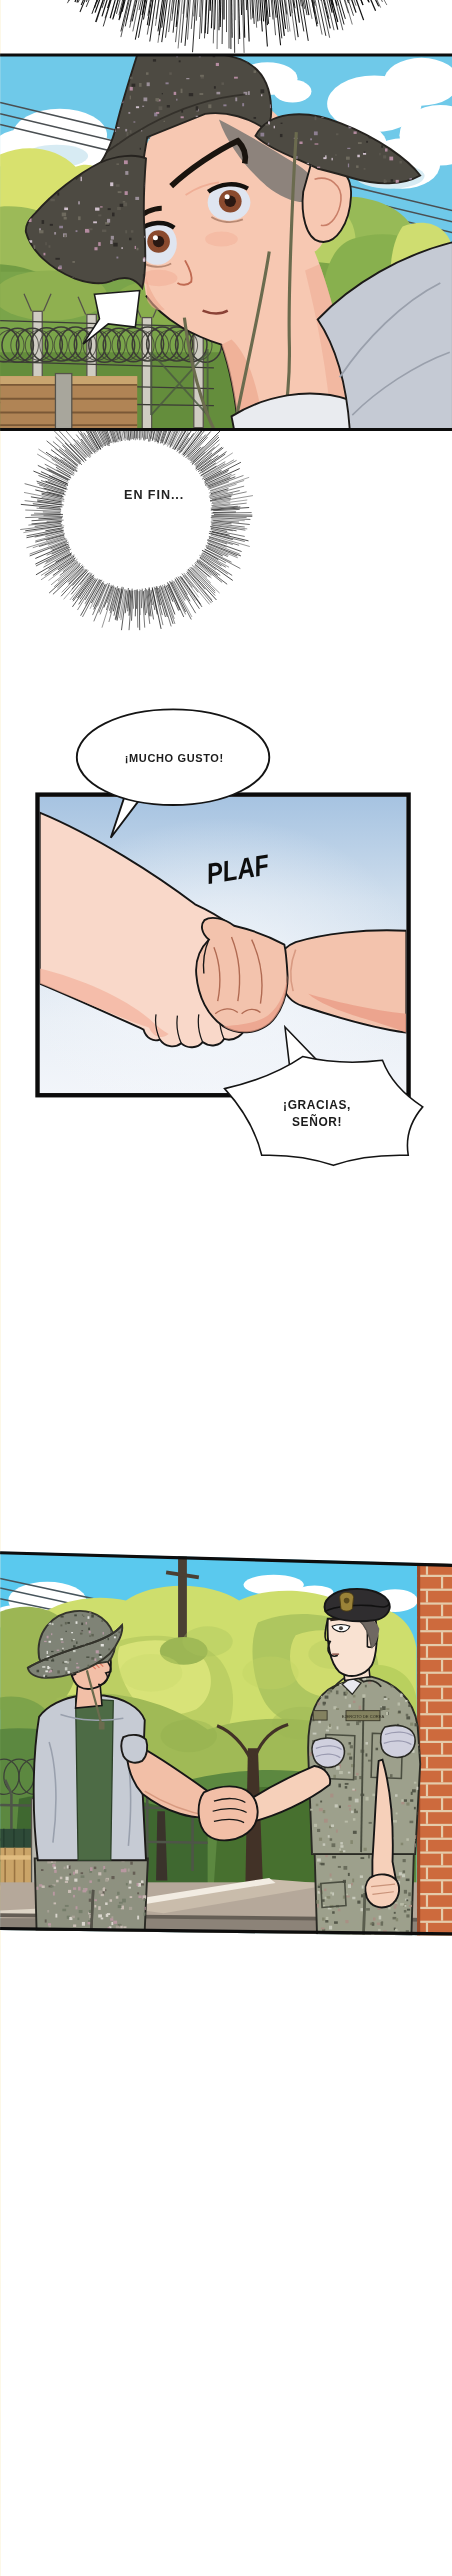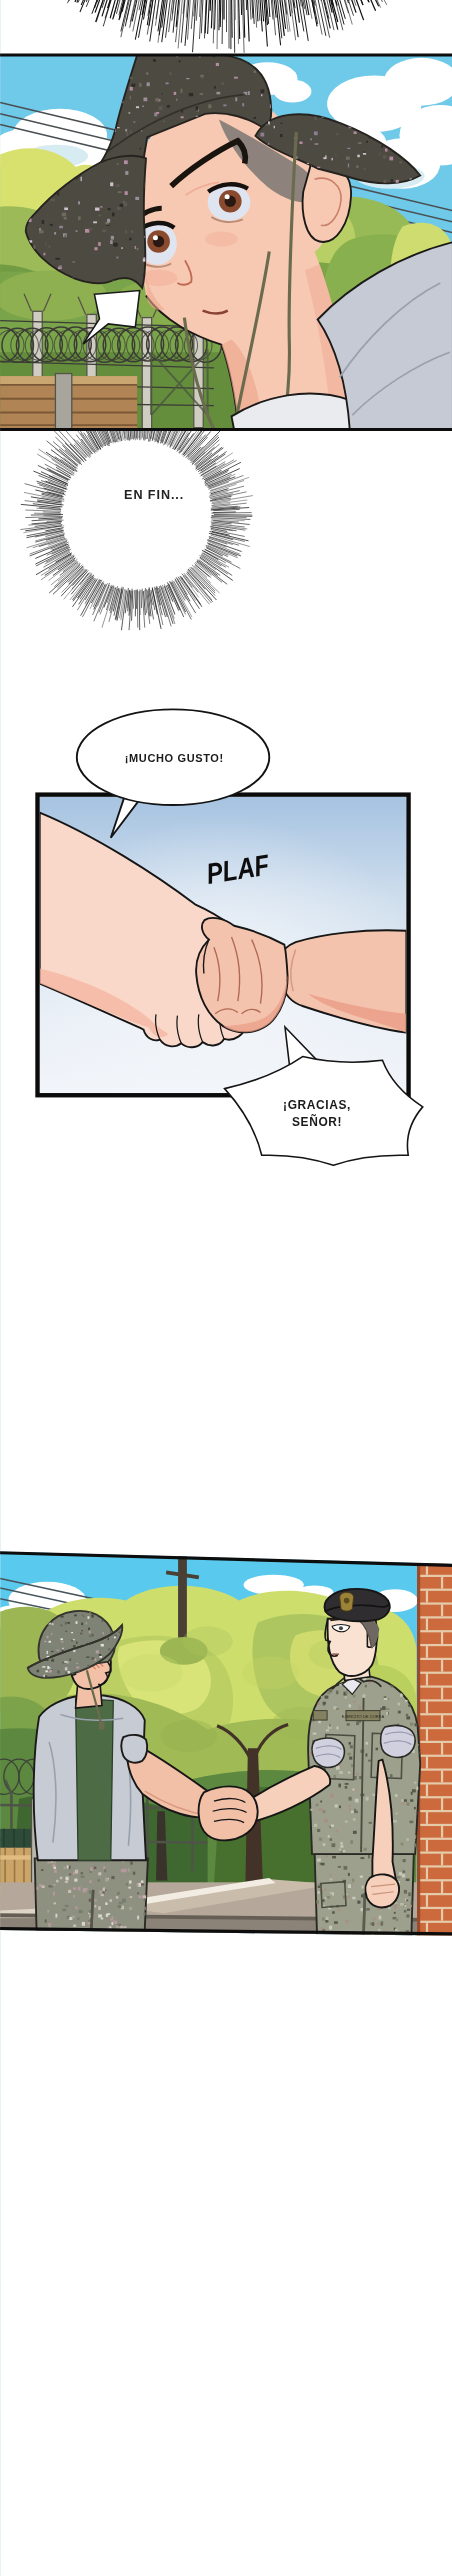--- a/index.html
+++ b/index.html
@@ -1,14 +1,14 @@
 <!DOCTYPE html>
 <html style="font-size:10px"><head><meta charset="utf-8"><style>
 html,body{margin:0;padding:0;background:#fff;}
-#page{position:relative;width:453px;height:2576px;background:#0369a1;overflow:hidden;font-family:"Liberation Sans",sans-serif;}
+#page{position:relative;width:453px;height:2576px;background:#eab308;overflow:hidden;font-family:"Liberation Sans",sans-serif;}
 </style></head><body>
 <div id="page"><svg width="453" height="2576" viewBox="0 0 720 4096" font-family="Liberation Sans, sans-serif">
       <defs>
 <clipPath id="p1">
           <rect x="0" y="87" width="720" height="596"></rect>
         </clipPath>
 <clipPath id="p2">
           <rect x="63" y="1267" width="583" height="471"></rect>
         </clipPath>
 <clipPath id="p3">

